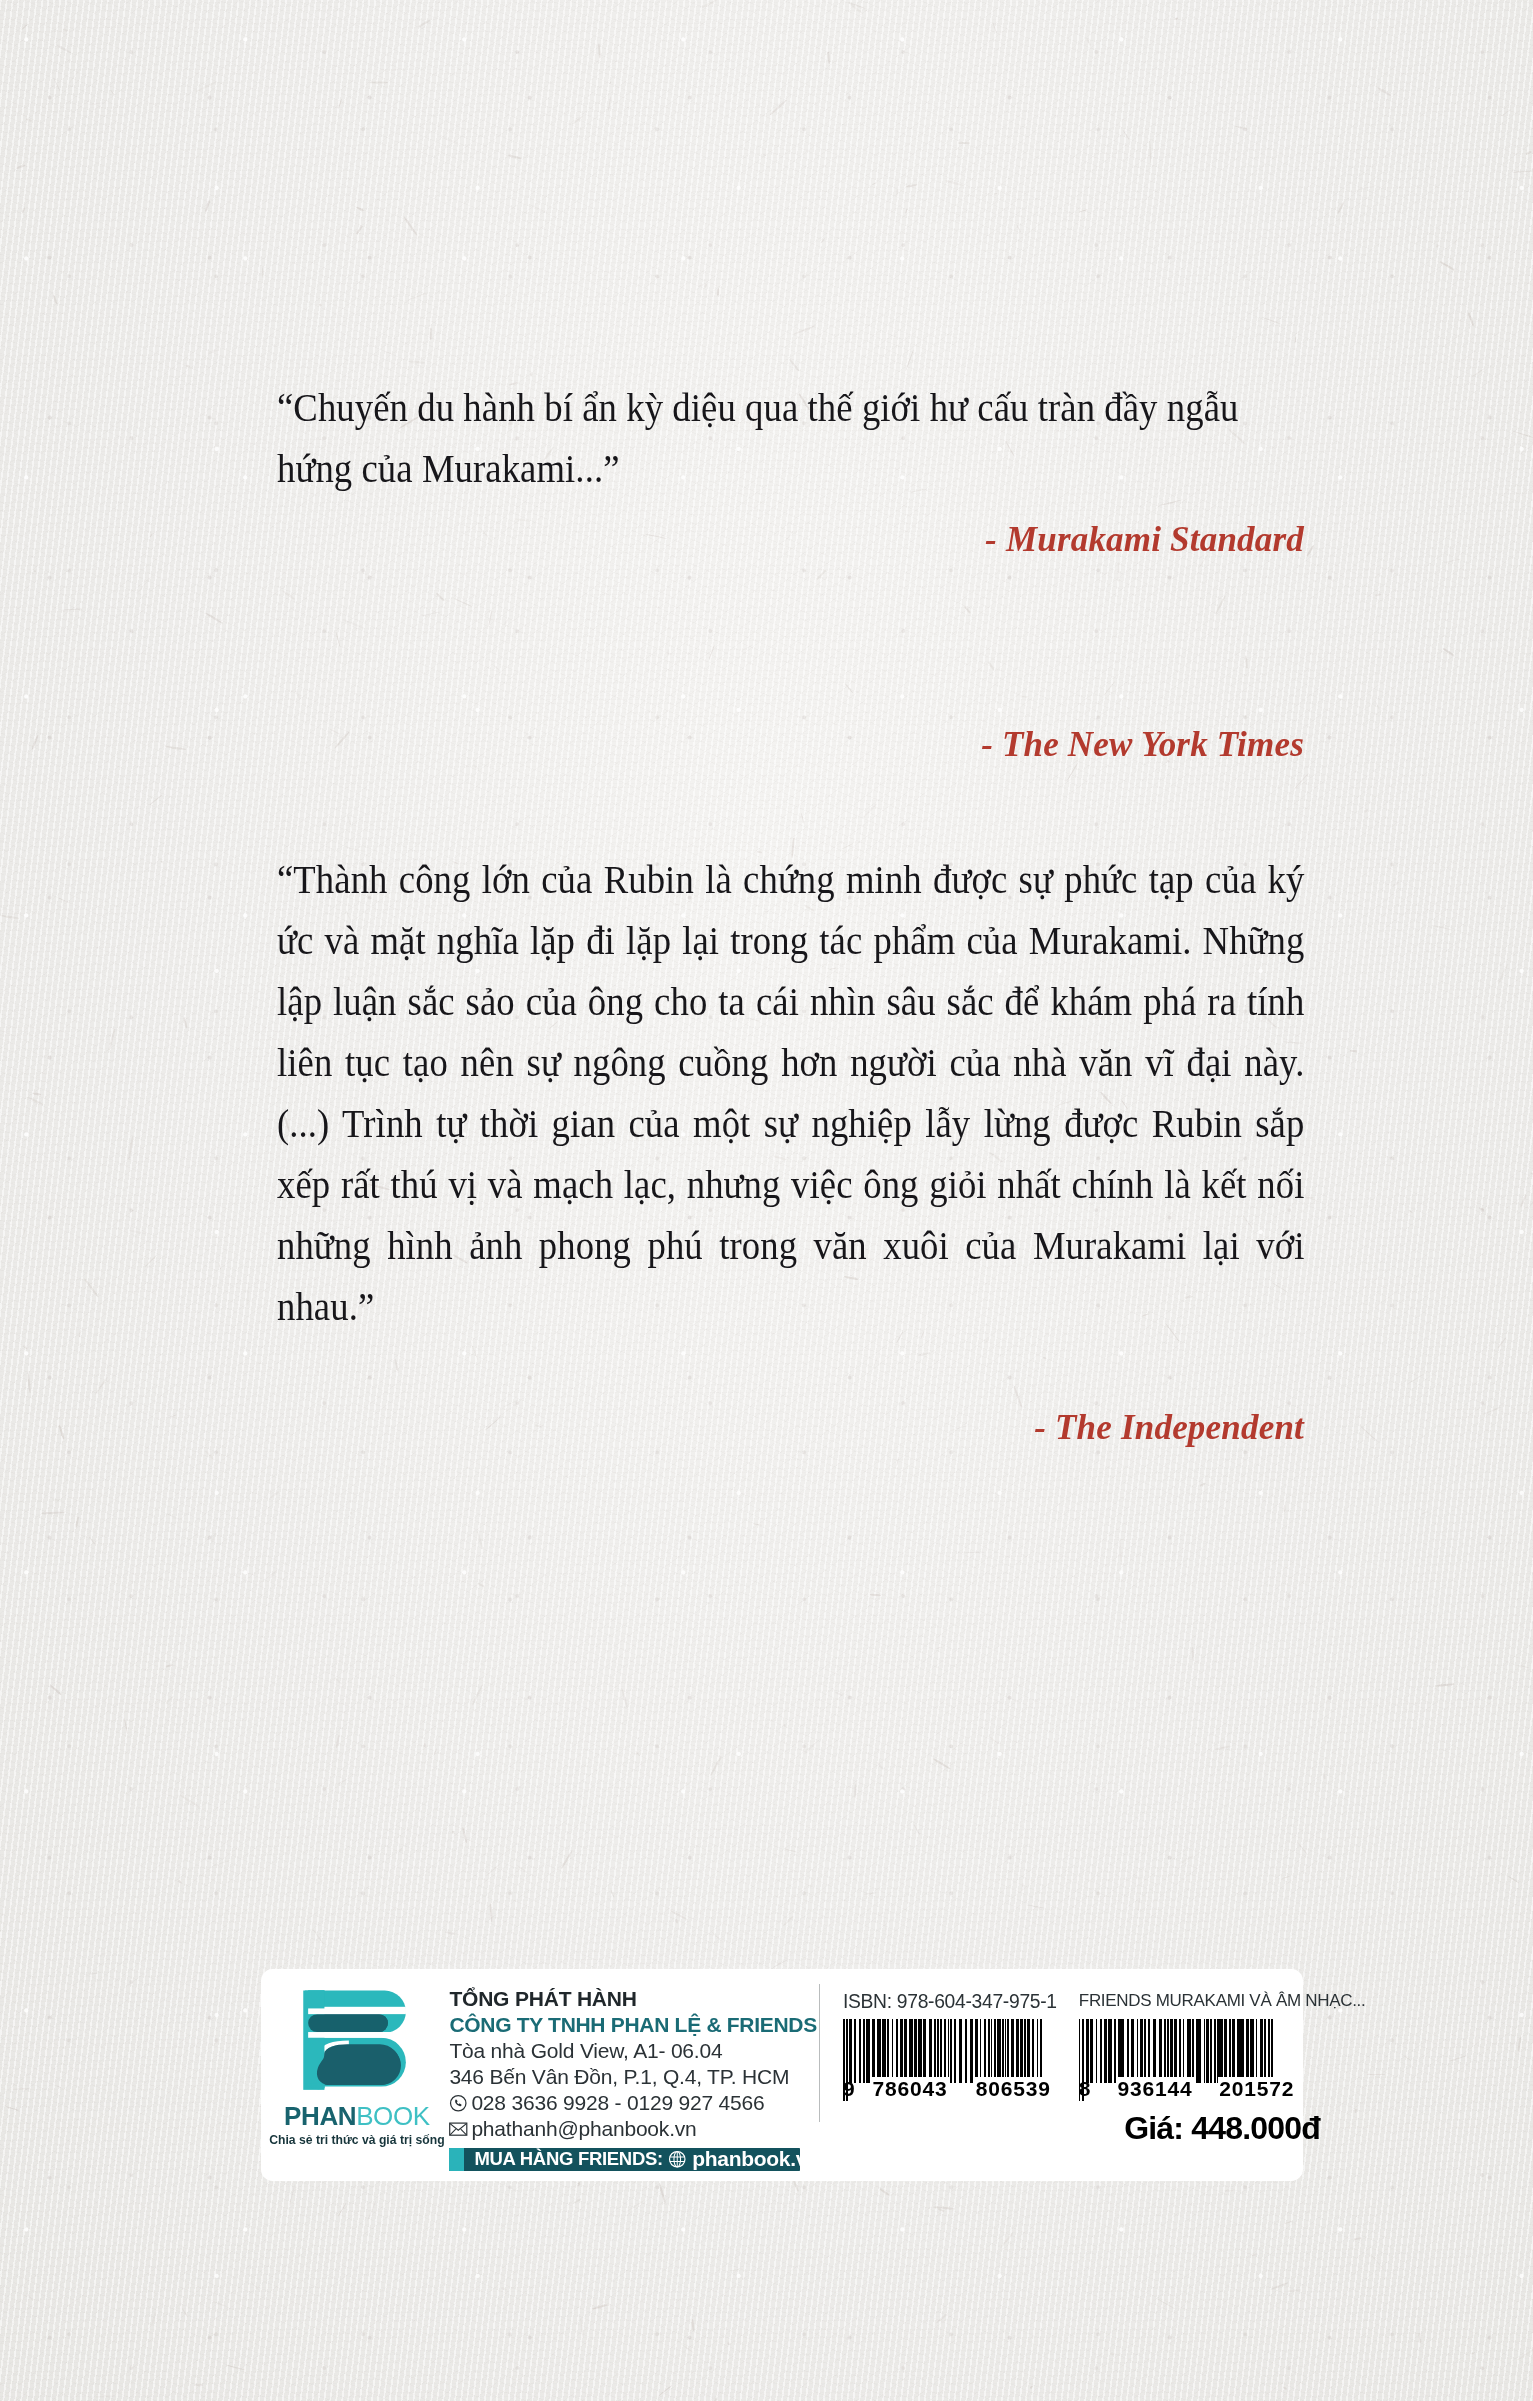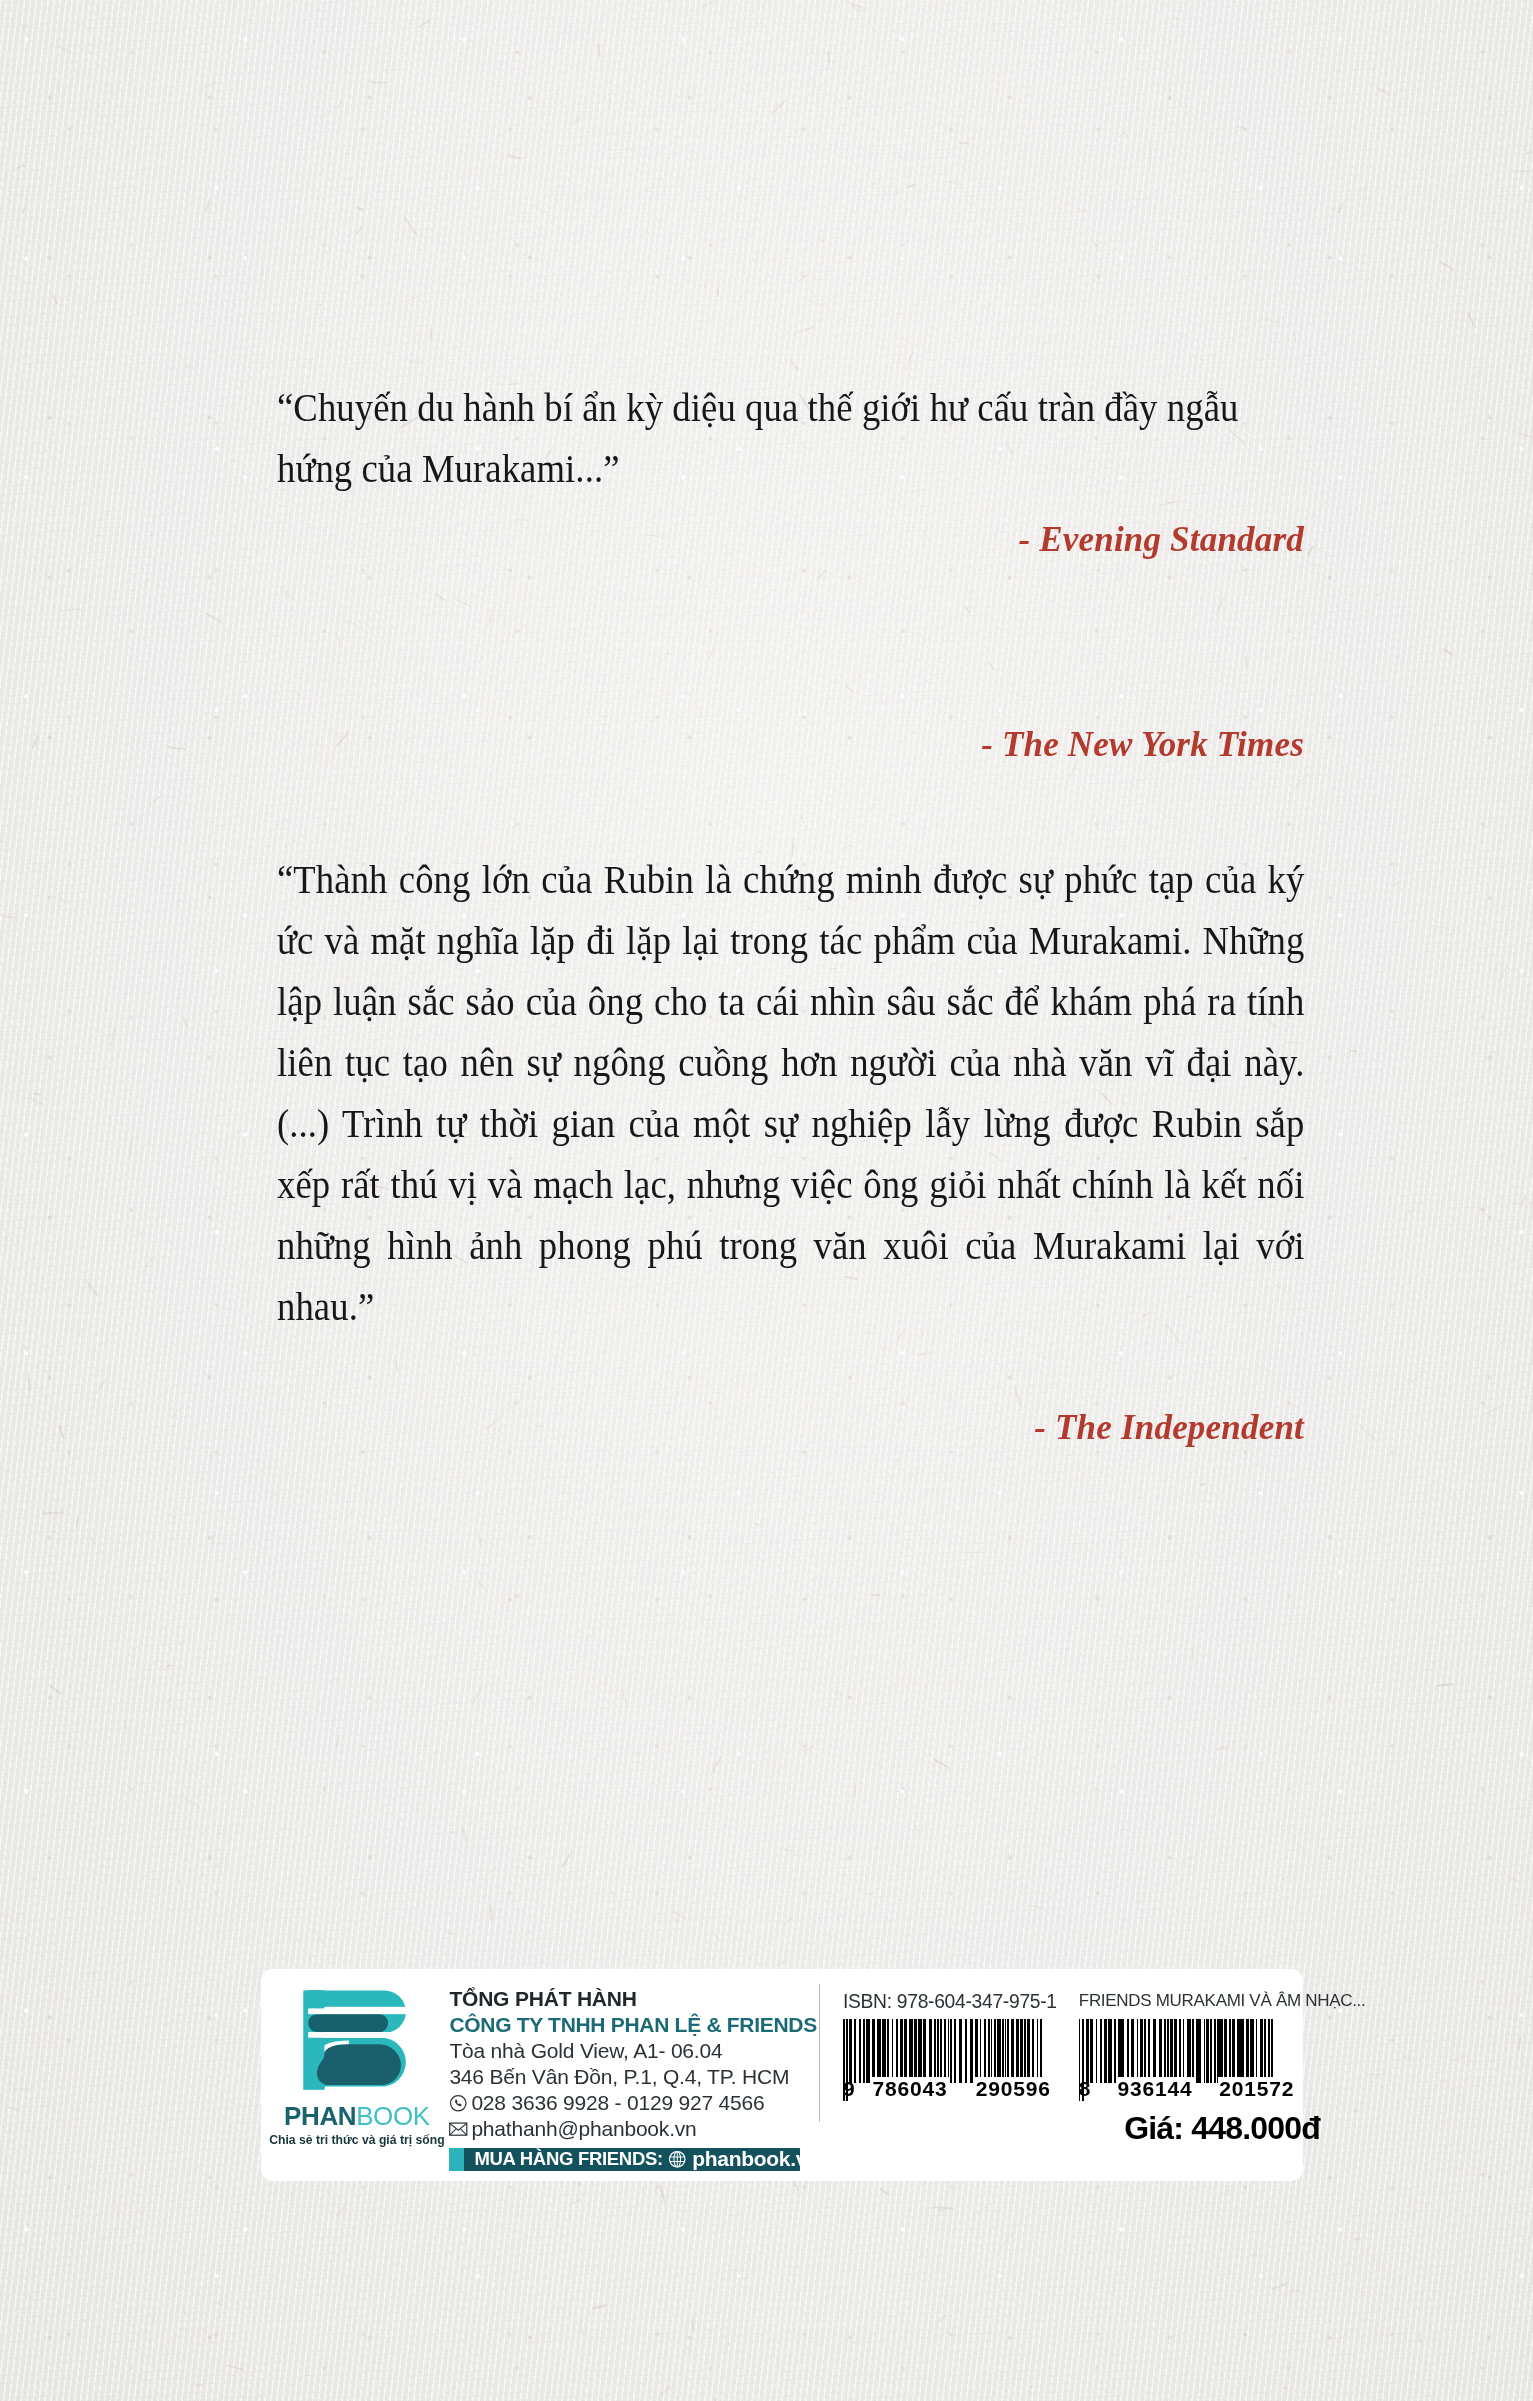--- a/index.html
+++ b/index.html
@@ -694,21 +694,21 @@
       <i style="left:91px;top:1385px;width:21px;height:1.7px;opacity:0.26;transform:rotate(125deg)"></i>
       <i style="left:674px;top:1920px;width:5.1px;height:2.1px;opacity:0.35;transform:rotate(71deg)"></i>
       <i style="left:76px;top:1333px;width:8px;height:0.9px;opacity:0.30;transform:rotate(99deg)"></i>
     </div>
 
   <div id="content">
 
     <div id="quote1" class="quote-block">
       <div class="quote-text noj">“Chuyến du hành bí ẩn kỳ diệu qua thế giới hư cấu tràn đầy ngẫu hứng của Murakami...”</div>
     </div>
-    <div id="attrib1" class="attribution">- Evening Standard</div>
+    <div id="attrib1" class="attribution">- Murakami Standard</div>
 
     <div id="attrib2" class="attribution">- The New York Times</div>
 
     <div id="quote3" class="quote-block">
       <div class="quote-text">“Thành công lớn của Rubin là chứng minh được sự phức tạp của ký ức và mặt nghĩa lặp đi lặp lại trong tác phẩm của Murakami. Những lập luận sắc sảo của ông cho ta cái nhìn sâu sắc để khám phá ra tính liên tục tạo nên sự ngông cuồng hơn người của nhà văn vĩ đại này. (...) Trình tự thời gian của một sự nghiệp lẫy lừng được Rubin sắp xếp rất thú vị và mạch lạc, nhưng việc ông giỏi nhất chính là kết nối những hình ảnh phong phú trong văn xuôi của Murakami lại với nhau.”</div>
     </div>
     <div id="attrib3" class="attribution">- The Independent</div>
 
   </div>
 
@@ -840,21 +840,21 @@
             <span style="width:3.4px;height:64px;margin-left:0.8px"></span>
             <span style="width:1.7px;height:64px;margin-left:0.8px"></span>
             <span style="width:2.5px;height:64px;margin-left:1.7px"></span>
             <span style="width:2.5px;height:64px;margin-left:1.7px"></span>
             <span style="width:1.7px;height:82px;margin-left:2.5px"></span>
             <span style="width:1.7px;height:82px;margin-left:1.7px"></span>
           </div>
         <div class="bc-digits">
           <span class="lead">9</span>
           <span class="grp" style="margin-left:8px">786043</span>
-          <span class="grp" style="margin-left:25px">290596</span>
+          <span class="grp" style="margin-left:25px">806539</span>
         </div>
       </div>
 
       <div class="bc-block">
         <div class="bc-caption small">FRIENDS MURAKAMI VÀ ÂM NHẠC...</div>
         <div class="bars">
             <span style="width:1.7px;height:82px;margin-left:0px"></span>
             <span style="width:1.7px;height:82px;margin-left:1.7px"></span>
             <span style="width:3.4px;height:64px;margin-left:1.7px"></span>
             <span style="width:3.4px;height:64px;margin-left:0.8px"></span>

